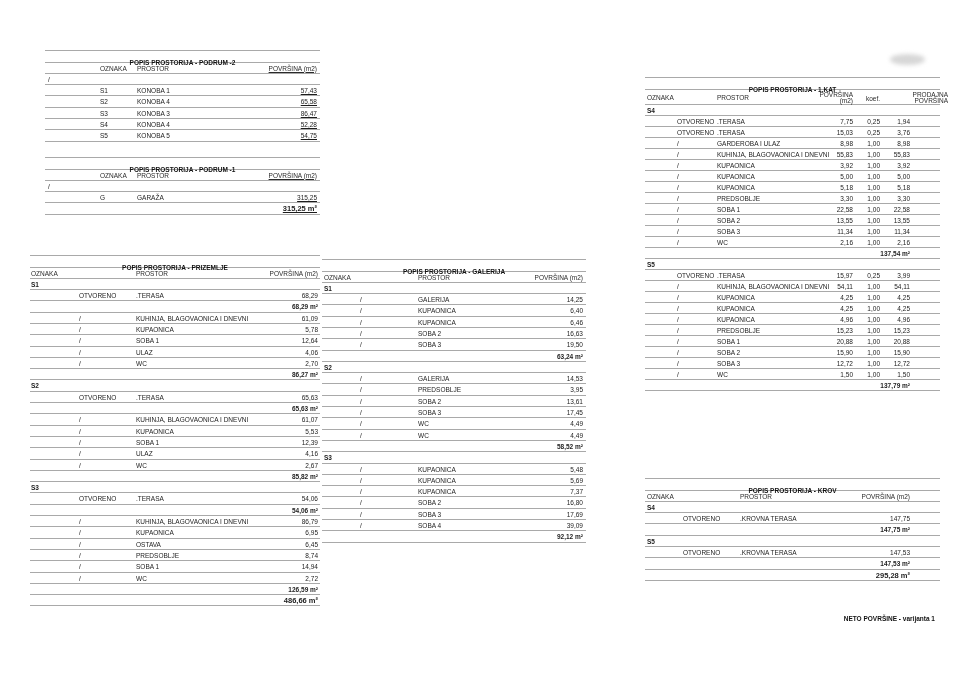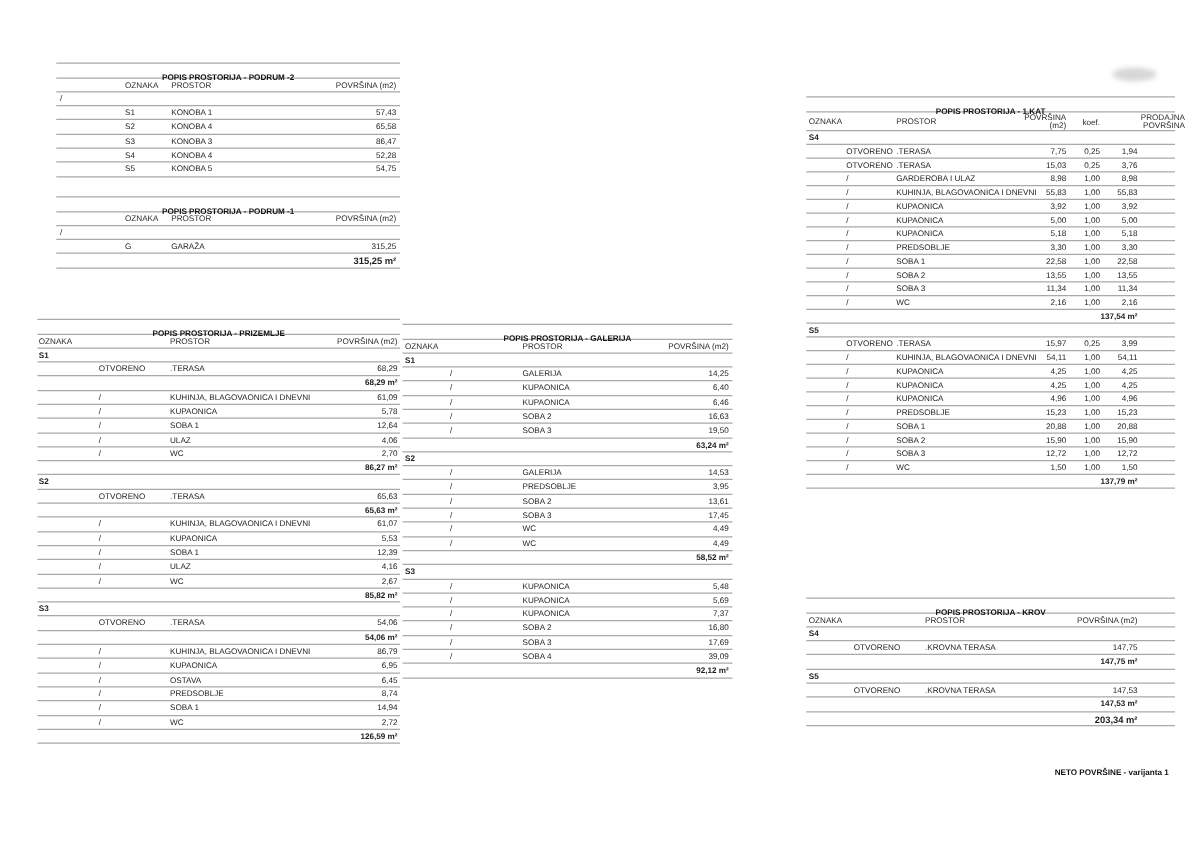--- a/index.html
+++ b/index.html
@@ -20,21 +20,21 @@
   .c-v1, .c-v2, .c-v3 { text-align: right; }
   .sec span { font-weight: bold; }
   .sub span { font-weight: bold; }
   .grand span { font-weight: bold; font-size: 7.5px; }
 
   
   .t-pod .c-pre { left: 3px; }
   .t-pod .c-a  { left: 55px; }
   .t-pod .c-b  { left: 55px; }
   .t-pod .c-c  { left: 92px; }
-  .t-pod .c-v1 { right: 3px; }
+  .t-pod .c-v1 { right: 3px; text-decoration: underline; }
   .t-priz .c-a  { left: 1px; }
   .t-priz .c-b  { left: 49px; }
   .t-priz .c-c  { left: 106px; }
   .t-priz .c-v1 { right: 2px; }
   .t-gal .c-a  { left: 2px; }
   .t-gal .c-b  { left: 38px; }
   .t-gal .c-c  { left: 96px; }
   .t-gal .c-v1 { right: 3px; }
 
   
@@ -356,20 +356,26 @@
         <span class="c-v1">2,72</span>
       </div>
 
       <div class="row sub">
         <span class="c-a"></span>
         <span class="c-b"></span>
         <span class="c-c"></span>
         <span class="c-v1">126,59 m²</span>
       </div>
 
+      <div class="row grand">
+        <span class="c-a"></span>
+        <span class="c-b"></span>
+        <span class="c-c"></span>
+        <span class="c-v1">486,66 m²</span>
+      </div>
     </div>
 </section>
 
 <section class="tbl t-gal" style="left:322px; top:259px; width:264px;">
   <div class="row title"><span>POPIS PROSTORIJA - GALERIJA</span></div>
   <div class="row head">
     <span class="c-a">OZNAKA</span>
     <span class="c-c">PROSTOR</span>
     <span class="c-v1">POVRŠINA (m2)</span>
   </div>
@@ -840,18 +846,18 @@
         <span class="c-a"></span>
         <span class="c-b"></span>
         <span class="c-c"></span>
         <span class="c-v1">147,53 m²</span>
       </div>
 
       <div class="row grand">
         <span class="c-a"></span>
         <span class="c-b"></span>
         <span class="c-c"></span>
-        <span class="c-v1">203,34 m²</span>
+        <span class="c-v1">295,28 m²</span>
       </div>
     </div>
 </section>
 
 <div class="footer-note">NETO POVRŠINE - varijanta 1</div>
 
 </body></html>

